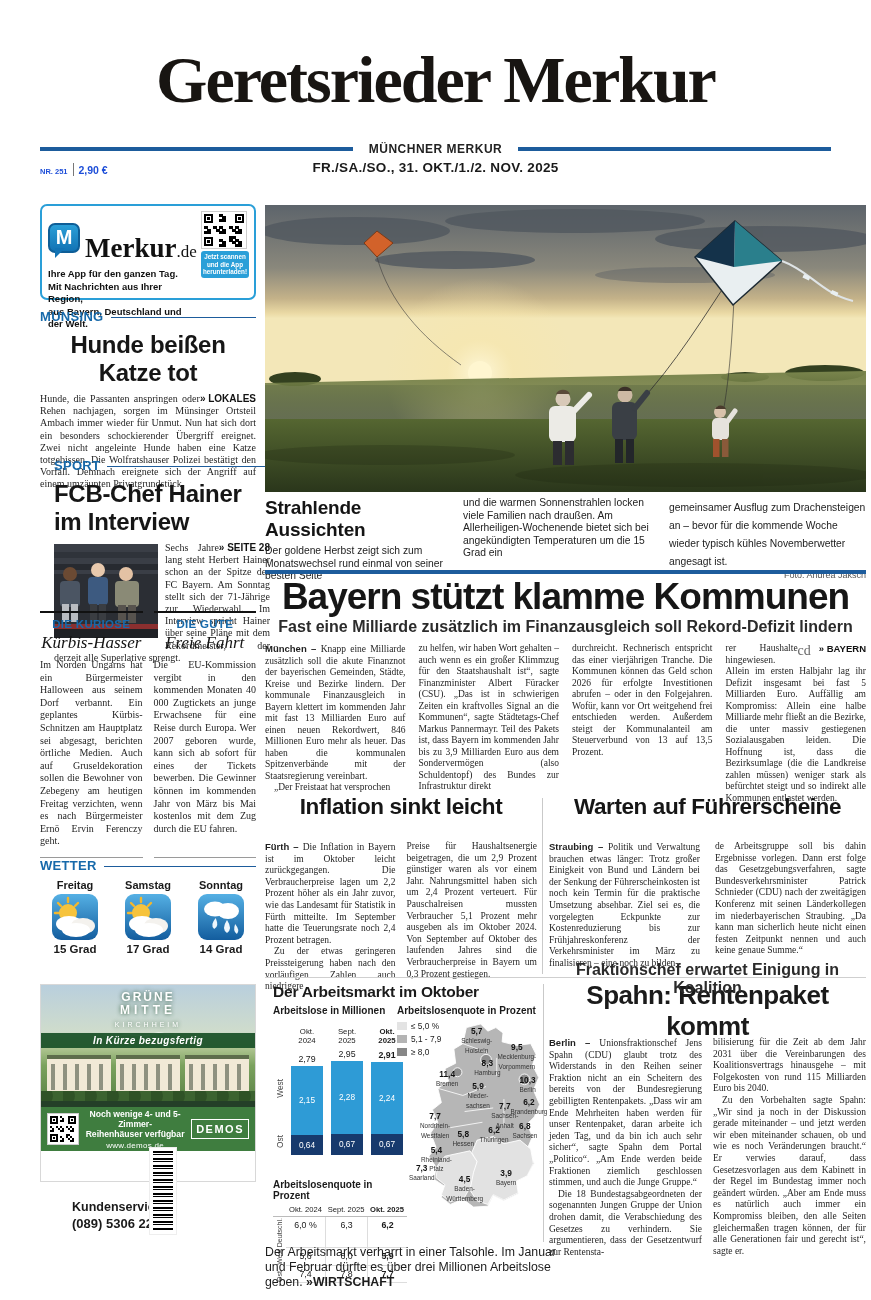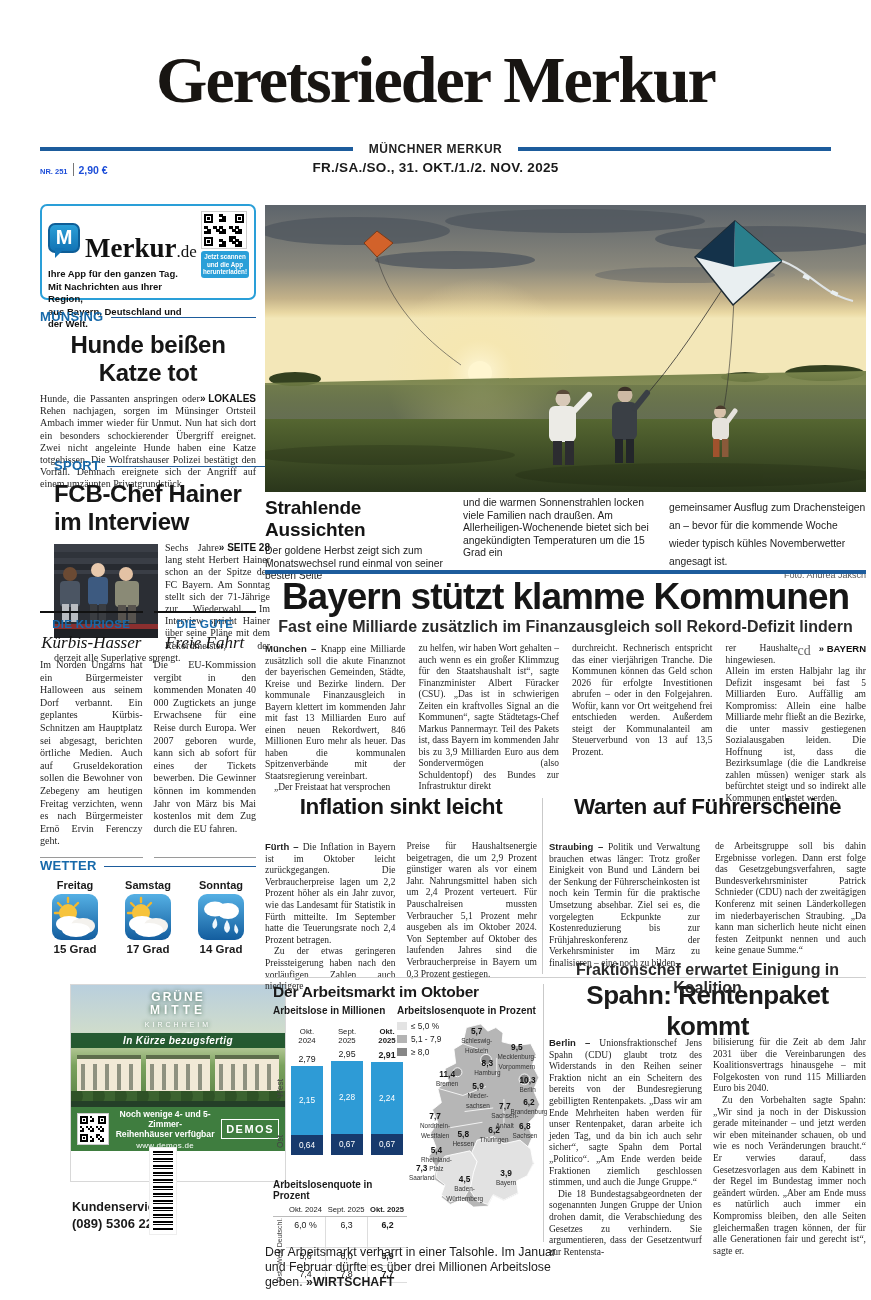--- a/index.html
+++ b/index.html
@@ -62,21 +62,21 @@
   .mini-title { text-align:center; font-family:"Liberation Serif",serif; font-style:italic; font-size:17px; margin:3px 0 6px; color:#141414; }
   .mini .serif-body { font-size:10px; line-height:12.6px; }
 
   .wetter { position:absolute; left:40px; top:858px; width:216px; }
   .wetter-days { display:flex; justify-content:space-between; padding:6px 4px 0; }
   .wday { width:62px; text-align:center; }
   .wday .dname { font-size:11px; font-weight:700; margin-bottom:3px; }
   .wday .dtemp { font-size:11.5px; font-weight:700; margin-top:3px; }
 
   
-  .ad { position:absolute; left:40px; top:984px; width:216px; height:198px; overflow:hidden; border:1px solid #d8d8d8;margin-left:30px; }
+  .ad { position:absolute; left:40px; top:984px; width:216px; height:198px; overflow:hidden; border:1px solid #d8d8d8; }
   .ad-visual { position:relative; width:100%; height:122px;
     background:linear-gradient(180deg,#b9cfdd 0%,#cfdccc 38%,#aec490 52%,#7ba25e 66%,#567e43 100%); }
   .ad-logo { position:absolute; top:5px; left:0; width:100%; text-align:center; color:#fff; text-shadow:0 0 4px rgba(25,70,35,.9); line-height:11px; }
   .ad-logo .l1 { font-size:12px; font-weight:700; letter-spacing:2px; }
   .ad-logo .l2 { font-size:12px; font-weight:700; letter-spacing:4px; }
   .ad-logo .l3 { font-size:7px; letter-spacing:3px; }
   .ad-flourish { display:block; margin:1px auto 0; }
   .ad-ribbon { position:absolute; top:48px; left:0; width:100%; background:rgba(24,79,38,.92); color:#fff;
     font-size:10px; font-weight:700; font-style:italic; text-align:center; padding:2px 0; letter-spacing:.4px; }
   .ad-buildings { position:absolute; bottom:14px; left:6px; right:6px; height:42px; display:flex; gap:5px; align-items:flex-end; }

